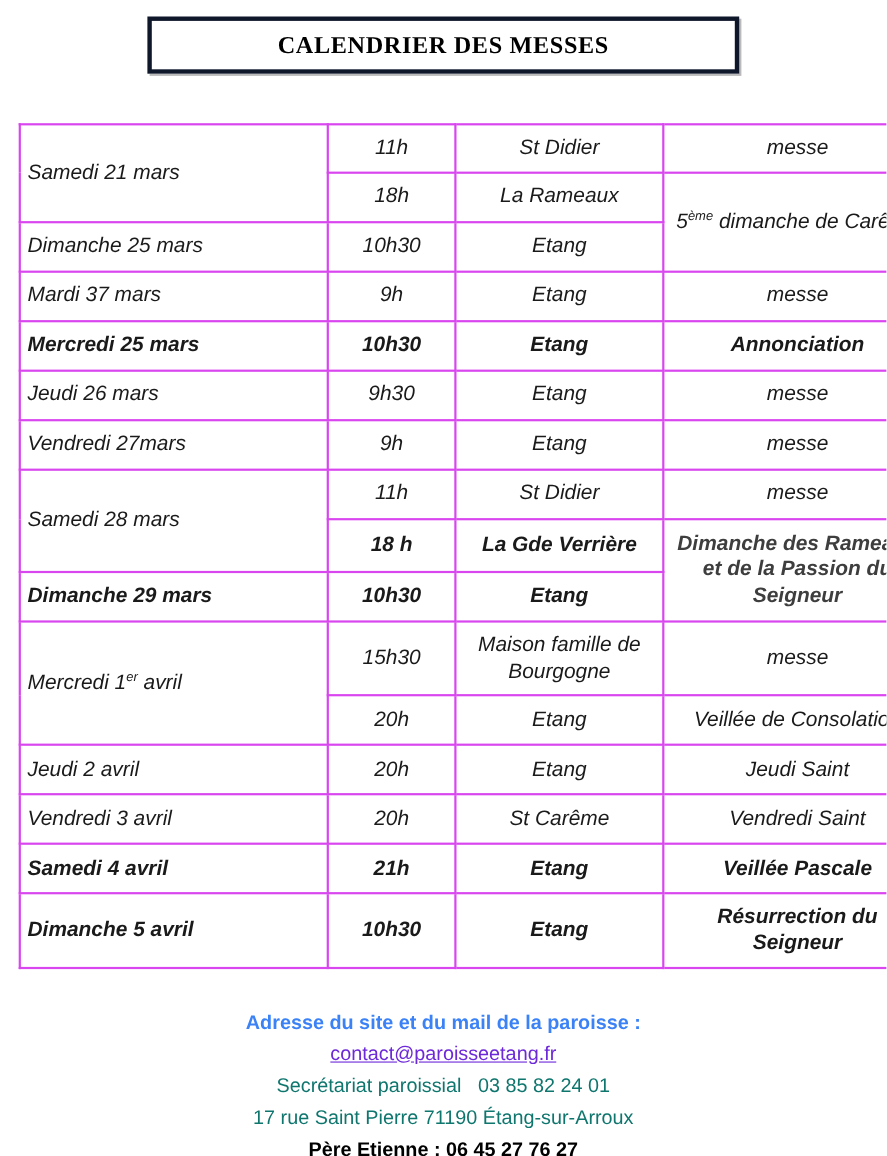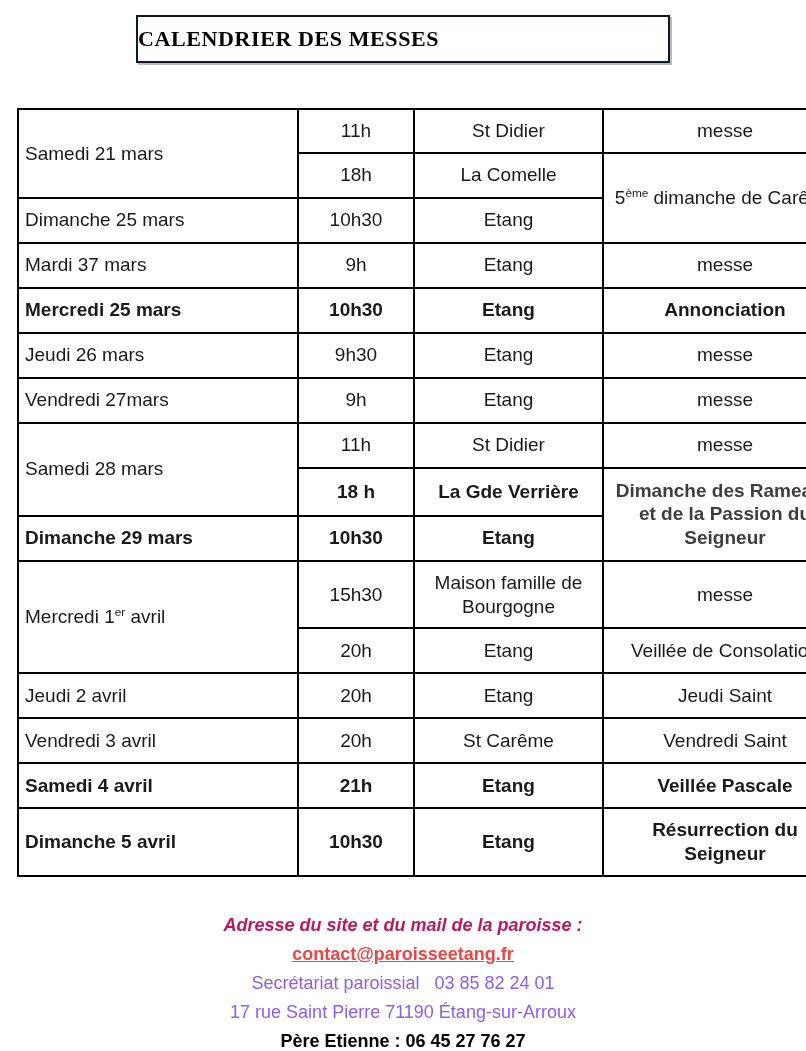--- a/index.html
+++ b/index.html
@@ -8,68 +8,69 @@
     font-family:"Liberation Sans","DejaVu Sans",sans-serif;
     color:#1a1a1a;
     -webkit-font-smoothing:antialiased;
   }
   .page{position:relative;width:806px;height:1051px;background:#fff;overflow:hidden;}
 
   
   .title-box{
     width:530px;height:44px;
     margin:15px auto 0 auto;
-    border:2px solid #0f172a;
+    border:4px solid #0f172a;
     box-shadow:2px 2px 0 rgba(130,130,130,.55);
-    display:flex;align-items:center;justify-content:flex-start;
+    display:flex;align-items:center;justify-content:center;
   }
   .title-box h1{
     margin:0;
     font-family:"Liberation Serif","DejaVu Serif",serif;
     font-size:22px;font-weight:bold;letter-spacing:.6px;
     color:#000;
   }
 
   
   table.cal{
     border-collapse:collapse;
     table-layout:fixed;
     margin:45px 0 0 17px;
     width:773px;
   }
   table.cal td{
-    border:2px solid #000000;
+    border:2px solid #d946ef;
     font-size:19px;
     vertical-align:middle;
     padding:9px 6px;
     line-height:1.25;
+    font-style:italic;
   }
   td.c-date{text-align:left;padding-left:15px;width:266px;margin-top:43px;}
   td.c-time{text-align:center;width:102px;}
   td.c-place{text-align:center;width:175px;}
   td.c-desc{text-align:center;width:230px;padding-left:14px;padding-right:14px;}
   tr{height:45px;}
   tr.tr-short{height:39px;}
   tr.tr-tall{height:48px;}
   .b{font-weight:bold;}
   .desc-gray{color:#3e3e3e;font-weight:bold;line-height:1.35;}
   sup{font-size:0.62em;vertical-align:super;line-height:0;}
 
   
   .footer{
     margin-top:34px;
     text-align:center;
     font-size:18px;
     line-height:29px;
   }
-  .footer .heading{font-weight:bold;color:#be185d;font-style:italic;}
+  .footer .heading{font-weight:bold;color:#3b82f6;}
   .footer a.email{
-    color:#ef4444;font-weight:bold;text-decoration:underline;cursor:pointer;
+    color:#6d28d9;font-weight:normal;text-decoration:underline;cursor:pointer;
   }
-  .footer .line{white-space:pre-wrap;color:#8b5cf6;}
+  .footer .line{white-space:pre-wrap;color:#0f766e;}
   .footer .priest{font-weight:bold;color:#000;}
 </style>
 </head>
 <body>
 
 <div class="page">
 
   <div class="title-box">
     <h1>CALENDRIER DES MESSES</h1>
   </div>
@@ -77,21 +78,21 @@
   <table class="cal">
     <tbody>
       <tr class="tr-short">
         <td class="c-date" rowspan="2">Samedi 21 mars</td>
         <td class="c-time">11h</td>
         <td class="c-place">St Didier</td>
         <td class="c-desc">messe</td>
       </tr>
       <tr>
         <td class="c-time">18h</td>
-        <td class="c-place">La Comelle</td>
+        <td class="c-place">La Rameaux</td>
         <td class="c-desc" rowspan="2"><span>5</span><sup>ème</sup><span> dimanche de Carême</span></td>
       </tr>
       <tr>
         <td class="c-date">Dimanche 25 mars</td>
         <td class="c-time">10h30</td>
         <td class="c-place">Etang</td>
       </tr>
       <tr>
         <td class="c-date">Mardi 37 mars</td>
         <td class="c-time">9h</td>

